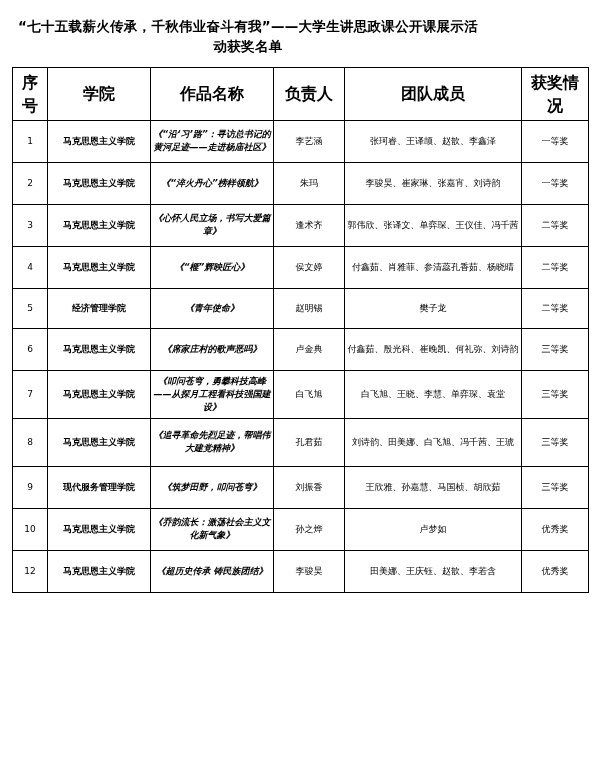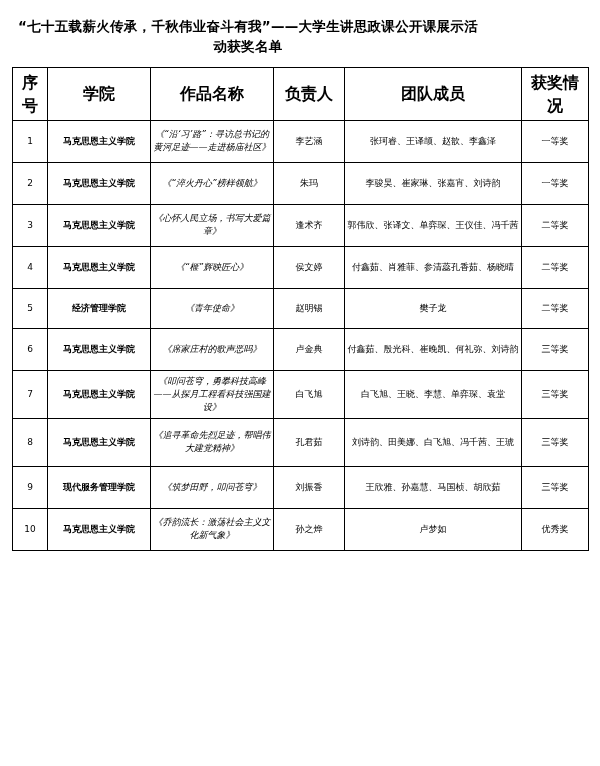--- a/index.html
+++ b/index.html
@@ -44,21 +44,21 @@
     word-wrap: break-word;
     overflow-wrap: break-word;
   }
   table.award-table th {
     font-weight: bold;
     font-size: 16px;
     height: 22px;
   }
   td.c-no { width: 30px; font-size: 9.5px; }
   td.c-college { width: 98px; font-weight: bold; }
-  td.c-work { width: 118px; font-style: italic; }
+  td.c-work { width: 118px; font-style: italic; font-weight: bold; }
   th.c-work-h { width: 118px; }
   td.c-leader { width: 66px; }
   td.c-members { width: 172px; }
   td.c-award { width: 62px; font-family: Liberation Serif, serif; }
   th.c-no-h { width: 30px; }
   th.c-college-h { width: 98px; }
   th.c-leader-h { width: 66px; }
   th.c-members-h { width: 172px; }
   th.c-award-h { width: 62px; }
   .row-h1 { height: 42px; }
@@ -157,16 +157,24 @@
         <td class="c-award">三等奖</td>
       </tr>
       <tr class="row-h1">
         <td class="c-no">10</td>
         <td class="c-college">马克思恩主义学院</td>
         <td class="c-work">《乔韵流长：激荡社会主义文化新气象》</td>
         <td class="c-leader">孙之烨</td>
         <td class="c-members">卢梦如</td>
         <td class="c-award">优秀奖</td>
       </tr>
+      <tr class="row-h1">
+        <td class="c-no">12</td>
+        <td class="c-college">马克思恩主义学院</td>
+        <td class="c-work">《超历史传承 铸民族团结》</td>
+        <td class="c-leader">李骏昊</td>
+        <td class="c-members">田美娜、王庆钰、赵歆、李若含</td>
+        <td class="c-award">优秀奖</td>
+      </tr>
     </tbody>
   </table>
 
 </div>
 
 </body></html>

